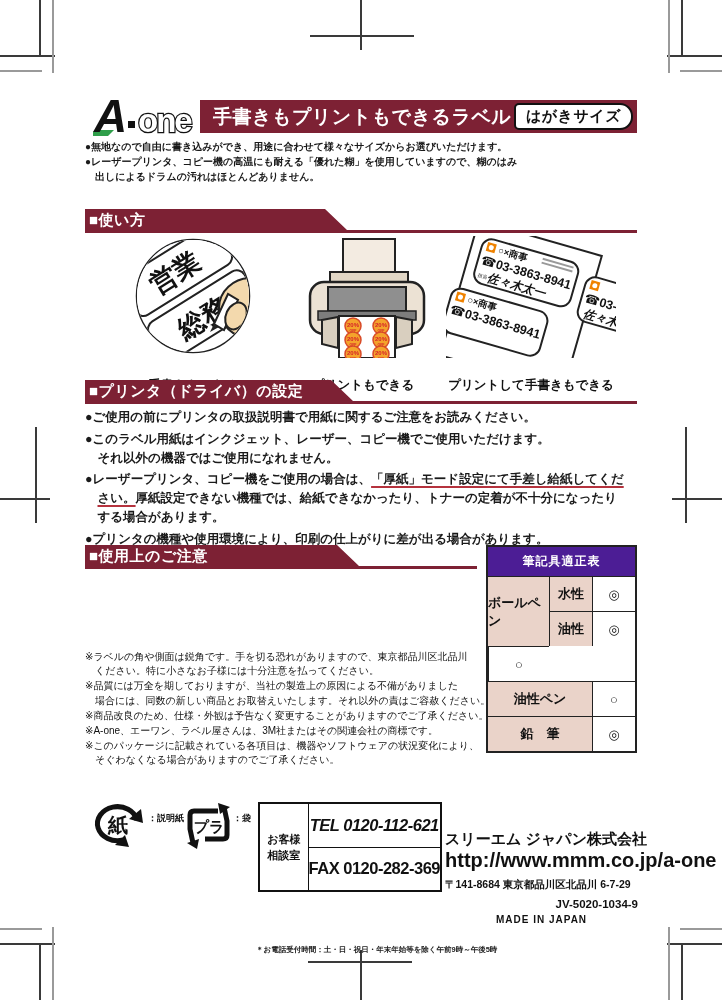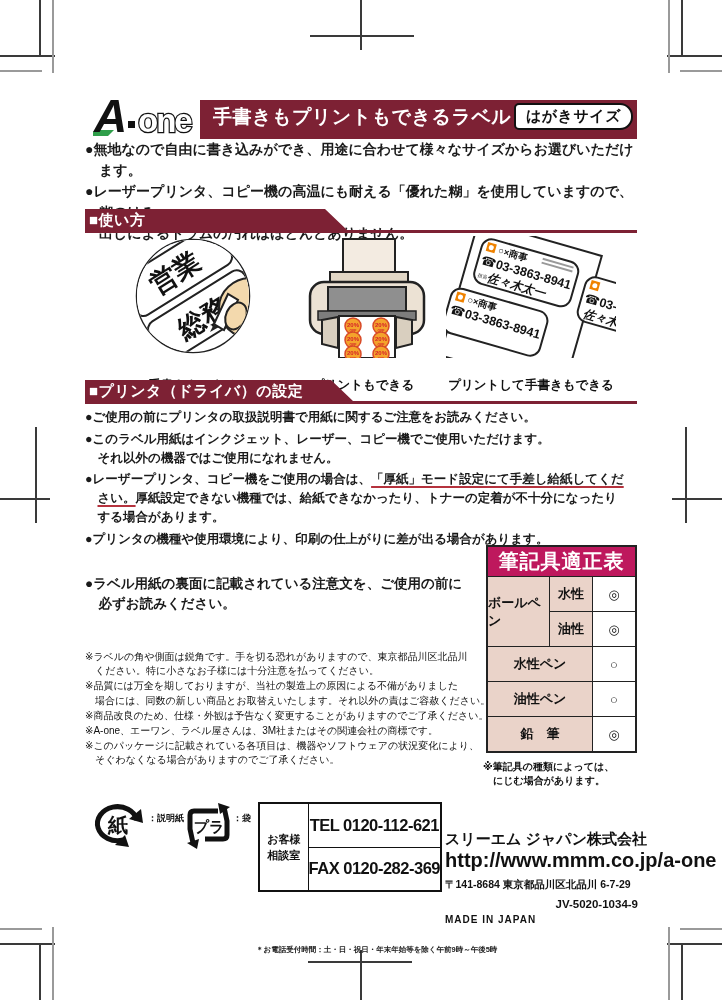--- a/index.html
+++ b/index.html
@@ -6,29 +6,29 @@
   html,body { background:#fff; }
   body { font-family:"Liberation Sans","DejaVu Sans",sans-serif; color:#111; }
   #page { position:relative; width:722px; height:1000px; background:#fff; overflow:hidden; margin:0 auto; }
 
   
   .cm { position:absolute; background:#3a3a3a; }
   .cm.g { background:#9a9a9a; }
 
   
   #logo { position:absolute; left:93px; top:94px; }
-  #band { position:absolute; left:200px; top:100px; width:437px; height:39px; background:#7d2134; }
+  #band { position:absolute; left:200px; top:100px; width:437px; height:33px; background:#7d2134; }
   #band-title { position:absolute; left:13px; top:4px; font-size:19px; font-weight:800; color:#fff; letter-spacing:.5px; white-space:nowrap; }
   #badge { position:absolute; right:4px; top:3px; height:27px; background:#fff; border:2.5px solid #111;
            border-radius:5px 13px 13px 5px; display:flex; align-items:center; padding:0 10px;
            font-size:15px; font-weight:800; color:#111; letter-spacing:.5px; }
 
   
   .bullets { position:absolute; left:85px; width:552px; }
-  .bullets p { font-size:14px; font-weight:600; line-height:1.5; padding-left:1em; text-indent:-1em; color:#1a1a1a; }
+  .bullets p { font-size:10px; font-weight:600; line-height:1.5; padding-left:1em; text-indent:-1em; color:#1a1a1a; }
   .pre { white-space:pre-line; }
   #intro { top:139px; }
   #printer-bullets { top:408px; }
   #printer-bullets p { font-size:12.5px; margin-bottom:3px; }
   #caution-bullets { top:574px; width:400px; }
   #caution-bullets p { font-size:13.5px; }
   .rub { text-decoration:underline; text-decoration-color:#b5323d; text-decoration-thickness:1.5px; text-underline-offset:3px;font-family:Liberation Serif, serif; }
 
   
   .bar { position:absolute; left:85px; height:24px; background:#7d2134; color:#fff;
@@ -44,46 +44,46 @@
   #illo2 { left:288px; width:150px; }
   #illo3 { left:446px; width:170px; }
   .caption { font-size:12.5px; font-weight:600; margin-top:15px; white-space:nowrap; }
 
   
   #notes { position:absolute; left:85px; top:650px; width:406px; }
   #notes p { font-size:10px; font-weight:500; line-height:1.42; padding-left:1em; text-indent:-1em; white-space:pre-line; margin-bottom:1px; }
 
   
   #pen-table { position:absolute; left:486px; top:545px; width:151px; border:2px solid #222; }
-  #pen-head { background:#be185d; color:#fff; font-size:20px; font-weight:800; text-align:center; line-height:29px; height:29px; letter-spacing:1px; }
+  #pen-head { background:#4c1d95; color:#fff; font-size:12px; font-weight:800; text-align:center; line-height:29px; height:29px; letter-spacing:1px; }
   #pen-grid { display:grid; grid-template-columns:61px 43px 43px; grid-auto-rows:35px; }
   #pen-grid > div { border-top:1.5px solid #222; display:flex; align-items:center; justify-content:center; font-size:13px; font-weight:700; }
   .pcell { background:#ead3c9; }
   .rcell { background:#fff; border-left:1.5px solid #222; font-size:20px; }
   .c-ball { grid-row:1/3; grid-column:1; }
   .c-sub  { border-left:1.5px solid #222; }
   .span2  { grid-column:1/3; }
   #pen-note { position:absolute; left:483px; top:760px; font-size:10px; font-weight:600; line-height:1.4; white-space:pre-line; }
 
   
   #recycle { position:absolute; left:93px; top:799px; }
   .rc-label { position:absolute; font-size:9px; font-weight:600; }
   #phone { position:absolute; left:258px; top:802px; width:184px; height:90px; border:2px solid #111; display:flex; }
   #contact-label { width:52px; border-right:1.5px solid #111; display:flex; align-items:center; justify-content:center;
                    font-size:11px; font-weight:700; text-align:center; white-space:pre-line; line-height:1.5; }
   #telfax { flex:1; display:flex; flex-direction:column; }
   #telfax > div { flex:1; display:flex; align-items:center; justify-content:center; font-size:16.5px; font-weight:800; letter-spacing:-.5px; white-space:nowrap; }
-  #tel-row { border-bottom:1.5px solid #111; }
+  #tel-row { border-bottom:1.5px solid #111;font-style:italic; }
   #phone-note { position:absolute; left:256px; top:898px; font-size:7.5px; font-weight:600; color:#222; white-space:nowrap;margin-top:47px; }
   #company { position:absolute; left:445px; top:799px; width:193px; }
   #company-name { font-size:15px; font-weight:800; white-space:nowrap;margin-top:31px; }
   #company-url  { font-size:20px; font-weight:800; white-space:nowrap; }
   #company-addr { font-size:10.5px; font-weight:600; margin-top:6px; white-space:nowrap; }
   #company-code { font-size:11.5px; font-weight:800; margin-top:6px; text-align:right; }
-  #company-made { font-size:10px; font-weight:600; margin-top:4px; text-align:left; letter-spacing:1px; }
+  #company-made { font-size:10px; font-weight:600; margin-top:4px; text-align:center; letter-spacing:1px; }
 </style>
 </head>
 <body>
 
 <div id="page">
 
   <div>
 
     <div class="cm" style="left:39px;top:0;width:1.5px;height:57px"></div>
     <div class="cm" style="left:0;top:55px;width:55px;height:1.5px"></div>
@@ -245,23 +245,22 @@
 
   <div id="bar-printer" class="bar">■プリンタ（ドライバ）の設定</div>
   <div id="printer-bullets" class="bullets">
     <p>●ご使用の前にプリンタの取扱説明書で用紙に関するご注意をお読みください。</p>
     <p class="pre">●このラベル用紙はインクジェット、レーザー、コピー機でご使用いただけます。
 それ以外の機器ではご使用になれません。</p>
     <p><span>●レーザープリンタ、コピー機をご使用の場合は、</span><span class="rub">「厚紙」モード設定にて手差し給紙してくだ</span><br><span class="rub">さい。</span><span>厚紙設定できない機種では、給紙できなかったり、トナーの定着が不十分になったり</span><br><span>する場合があります。</span></p>
     <p>●プリンタの機種や使用環境により、印刷の仕上がりに差が出る場合があります。</p>
   </div>
 
+  <div id="bar-caution" class="bar">■使用上のご注意</div>
   <div id="caution-bullets" class="bullets">
-    <p class="pre">●ラベル用紙の裏面に記載されている注意文を、ご使用の前に
-必ずお読みください。</p>
   </div>
 
   <div id="notes">
     <p>※ラベルの角や側面は鋭角です。手を切る恐れがありますので、東京都品川区北品川
 ください。特に小さなお子様には十分注意を払ってください。</p>
     <p>※品質には万全を期しておりますが、当社の製造上の原因による不備がありました
 場合には、同数の新しい商品とお取替えいたします。それ以外の責はご容赦ください。</p>
     <p>※商品改良のため、仕様・外観は予告なく変更することがありますのでご了承ください。</p>
     <p>※A-one、エーワン、ラベル屋さんは、3M社またはその関連会社の商標です。</p>
     <p>※このパッケージに記載されている各項目は、機器やソフトウェアの状況変化により、
@@ -269,30 +268,27 @@
   </div>
 
   <div id="pen-table">
     <div id="pen-head">筆記具適正表</div>
     <div id="pen-grid">
       <div class="pcell c-ball">ボールペン</div>
       <div class="pcell c-sub">水性</div>
       <div class="rcell">◎</div>
       <div class="pcell c-sub">油性</div>
       <div class="rcell">◎</div>
-      <div class="pcell span2">水性ペン</div>
       <div class="rcell">○</div>
       <div class="pcell span2">油性ペン</div>
       <div class="rcell">○</div>
       <div class="pcell span2">鉛　筆</div>
       <div class="rcell">◎</div>
     </div>
   </div>
-  <div id="pen-note">※筆記具の種類によっては、
-　にじむ場合があります。</div>
 
   <div id="recycle">
     <svg width="160" height="50" viewBox="0 0 160 50">
       <g>
         <path d="M 44 21 A 20 17 0 1 0 30 41" fill="none" stroke="#111" stroke-width="5"></path>
         <polygon points="48,10 50,24 36,20" fill="#111"></polygon>
         <polygon points="22,46 32,36 36,48" fill="#111"></polygon>
         <text x="25" y="33" font-size="20" font-weight="bold" text-anchor="middle" fill="#111">紙</text>
       </g>
       <g>

